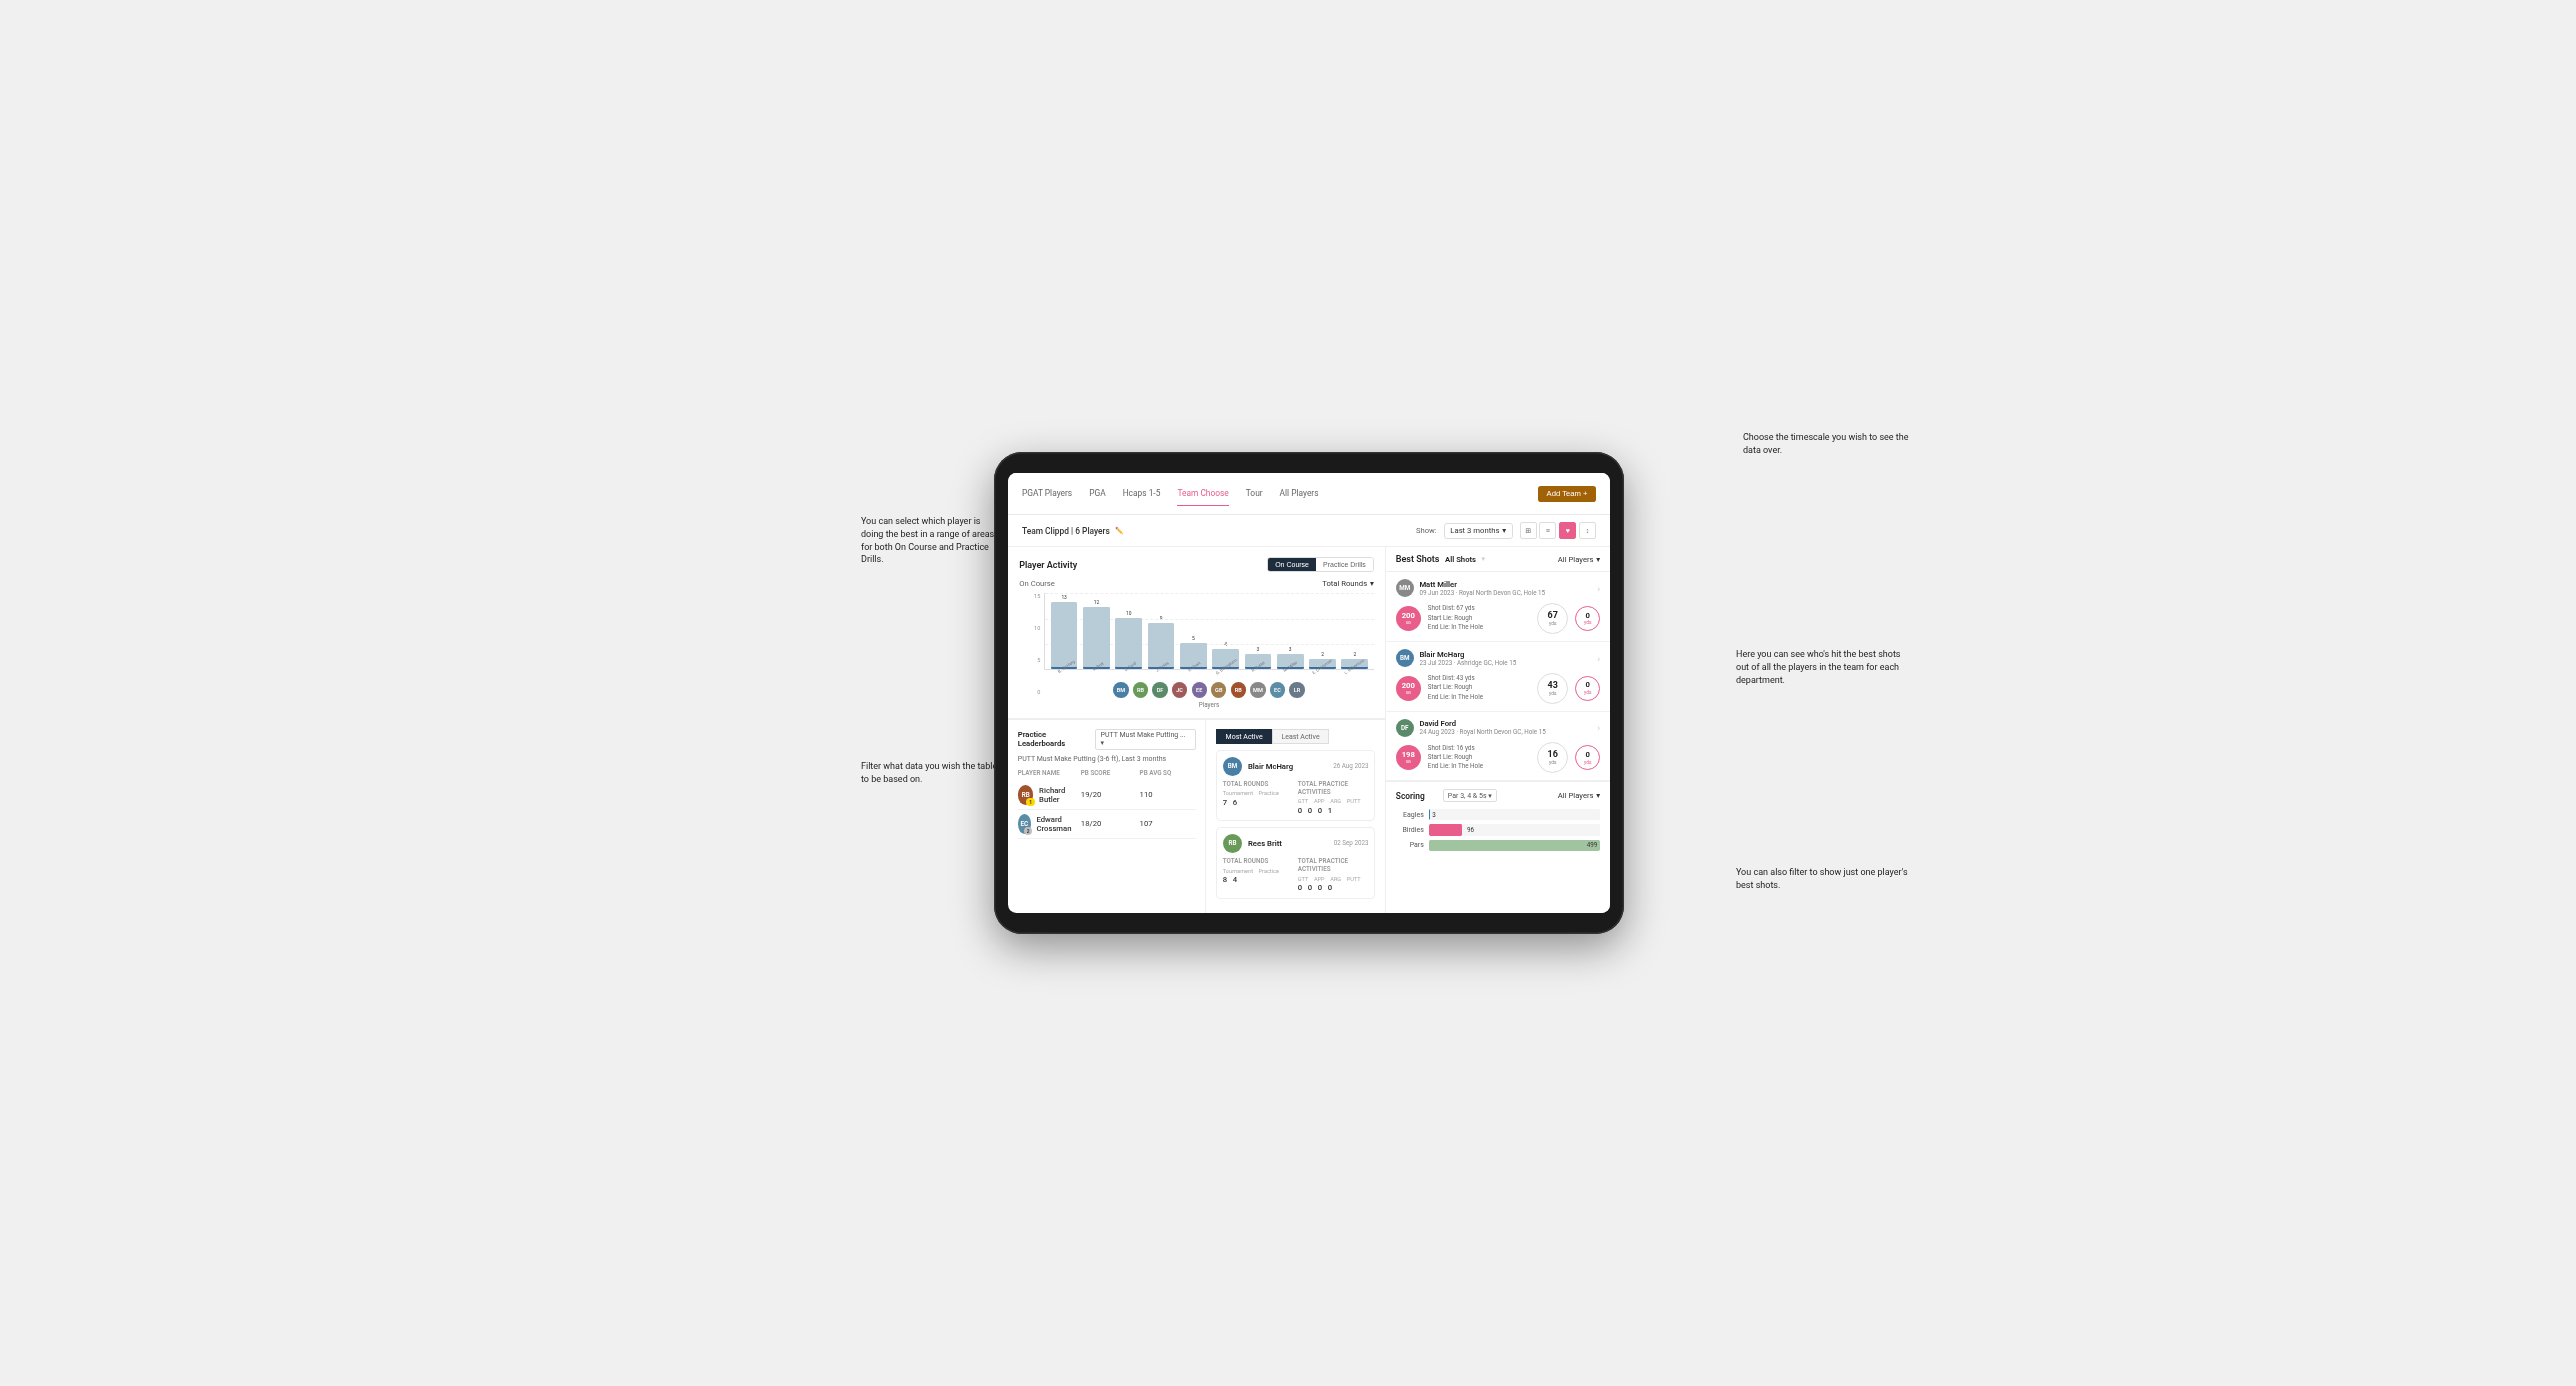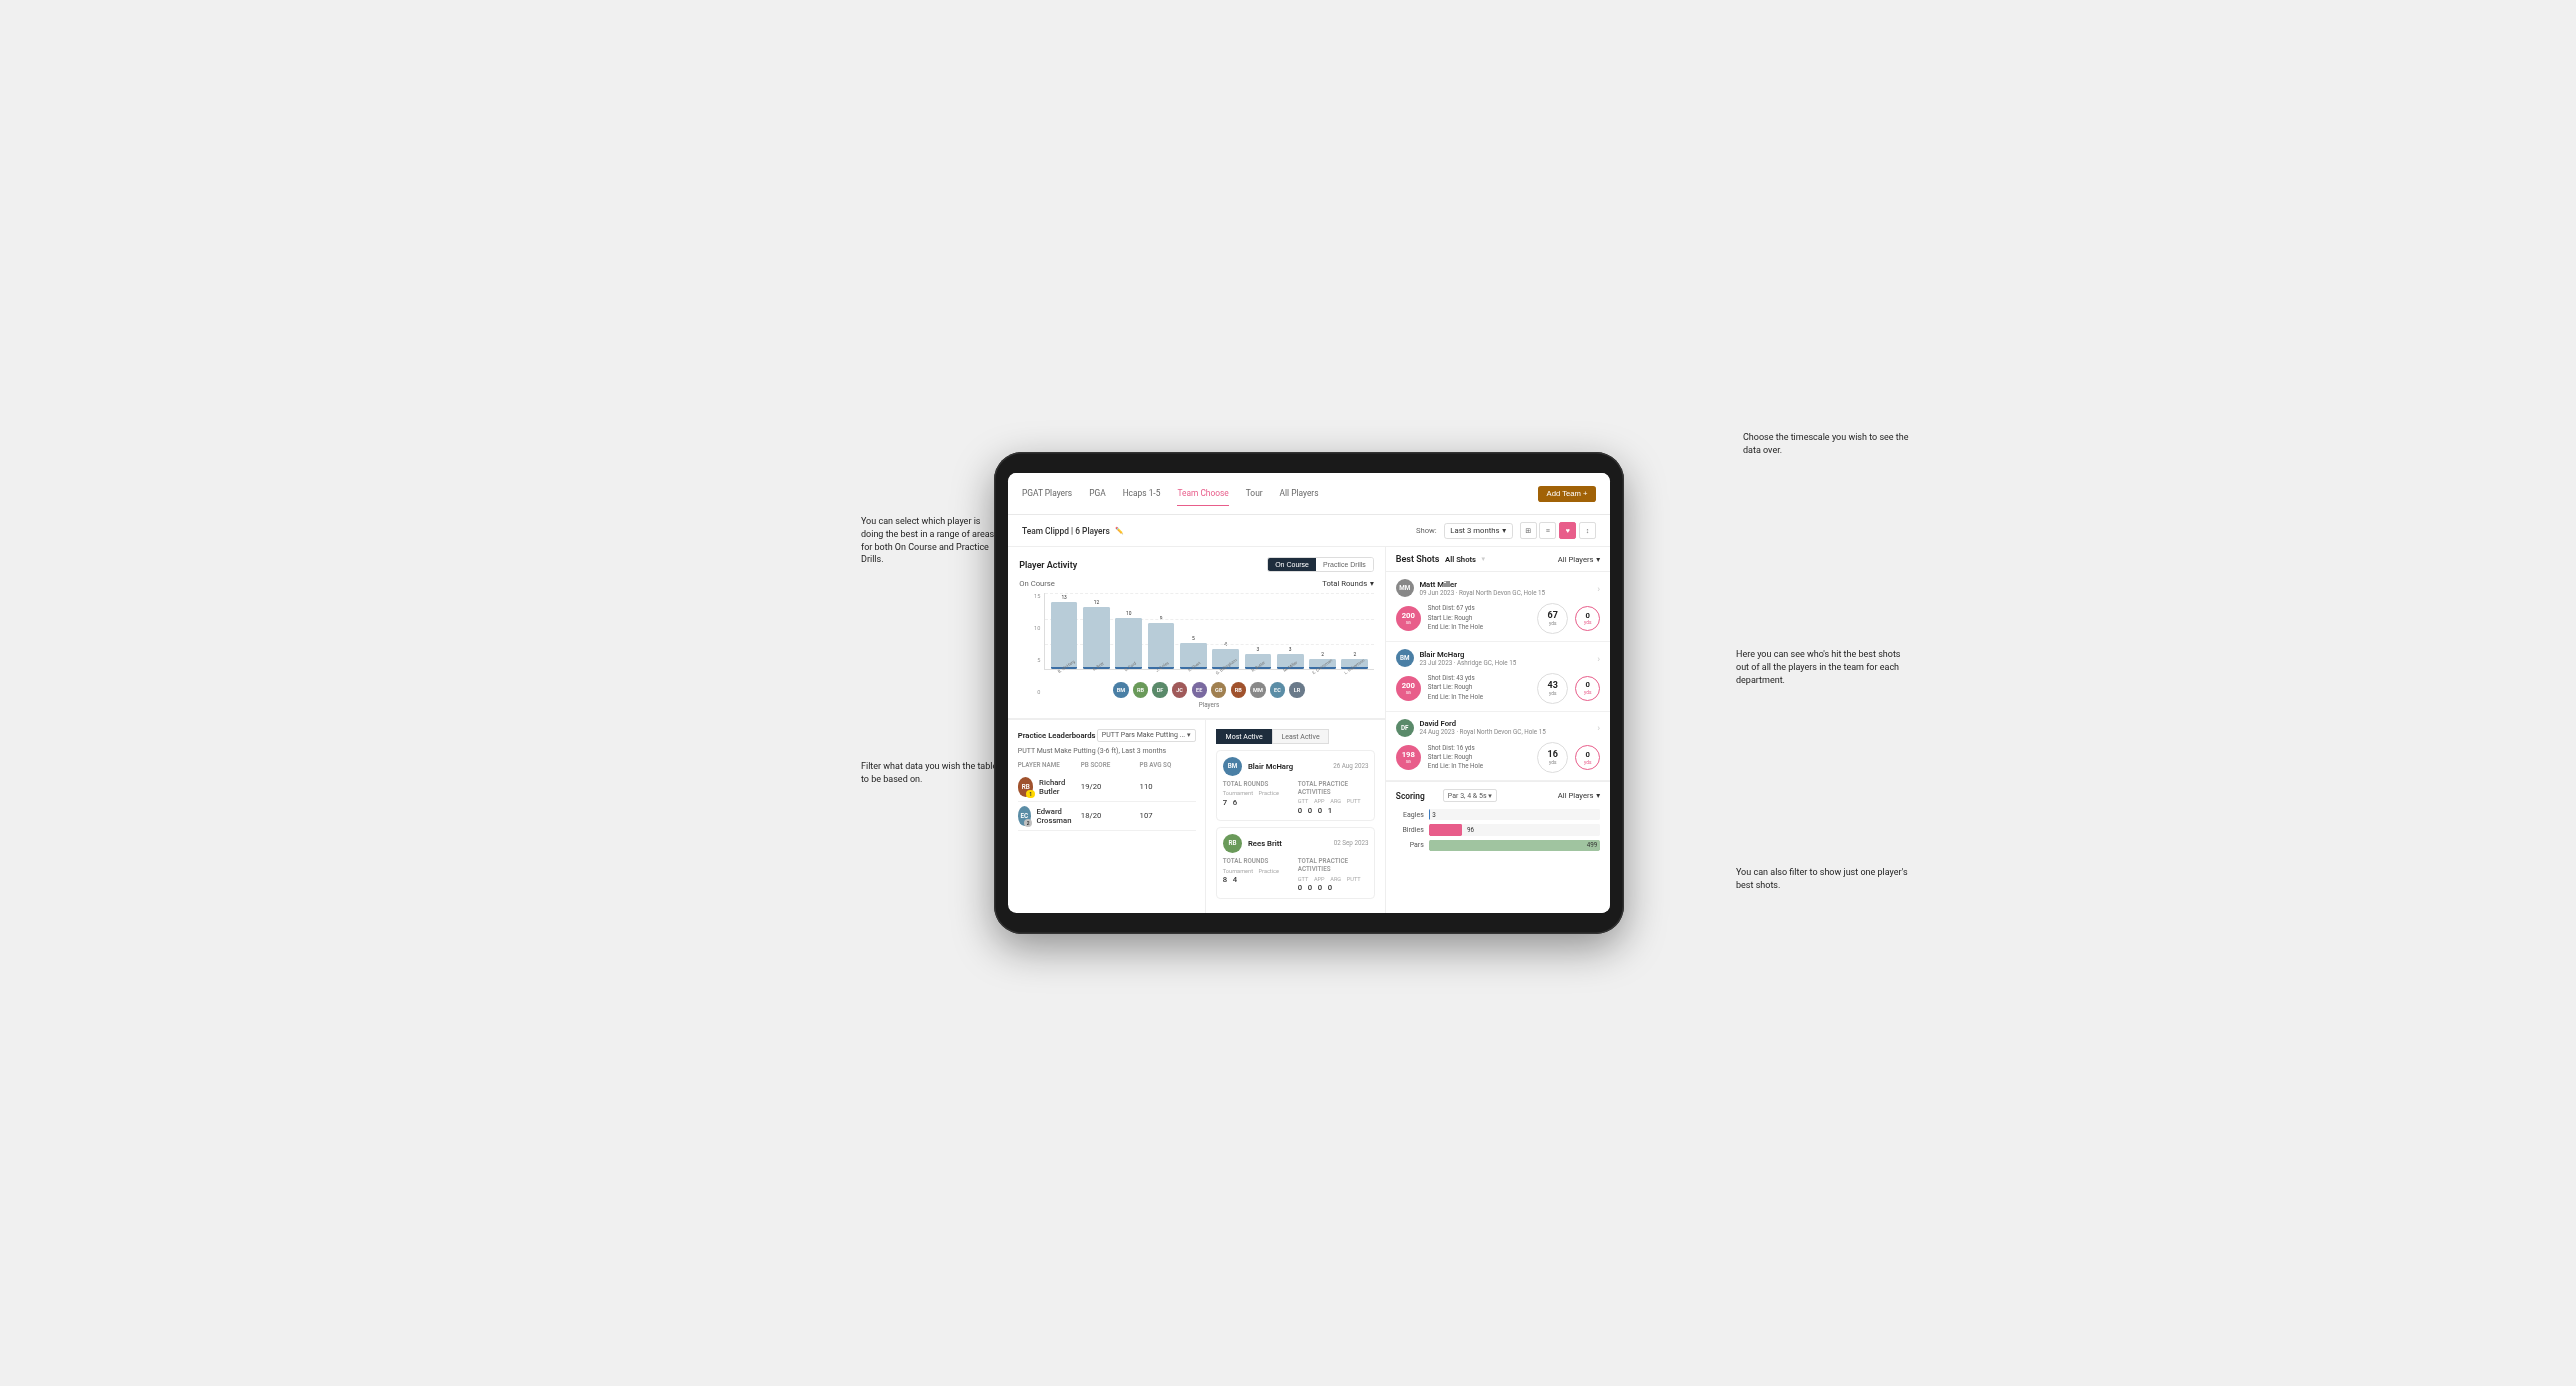--- a/index.html
+++ b/index.html
@@ -944,21 +944,21 @@
               </div>
             </div>
           </div>
 
           <div class="bottom-panels">
 
             <div class="leaderboard-section">
               <div class="section-sub-header">
                 <span class="section-sub-title">Practice Leaderboards</span>
                 <div class="filter-dropdown">
-                  <span>PUTT Pars Make Putting ...</span> ▾
+                  <span>PUTT Must Make Putting ...</span> ▾
                 </div>
               </div>
               <div class="leaderboard-subtitle">PUTT Must Make Putting (3-6 ft), Last 3 months</div>
 
               <div class="table-header">
                 <span class="table-col-header">PLAYER NAME</span>
                 <span class="table-col-header">PB SCORE</span>
                 <span class="table-col-header">PB AVG SQ</span>
               </div>
 

